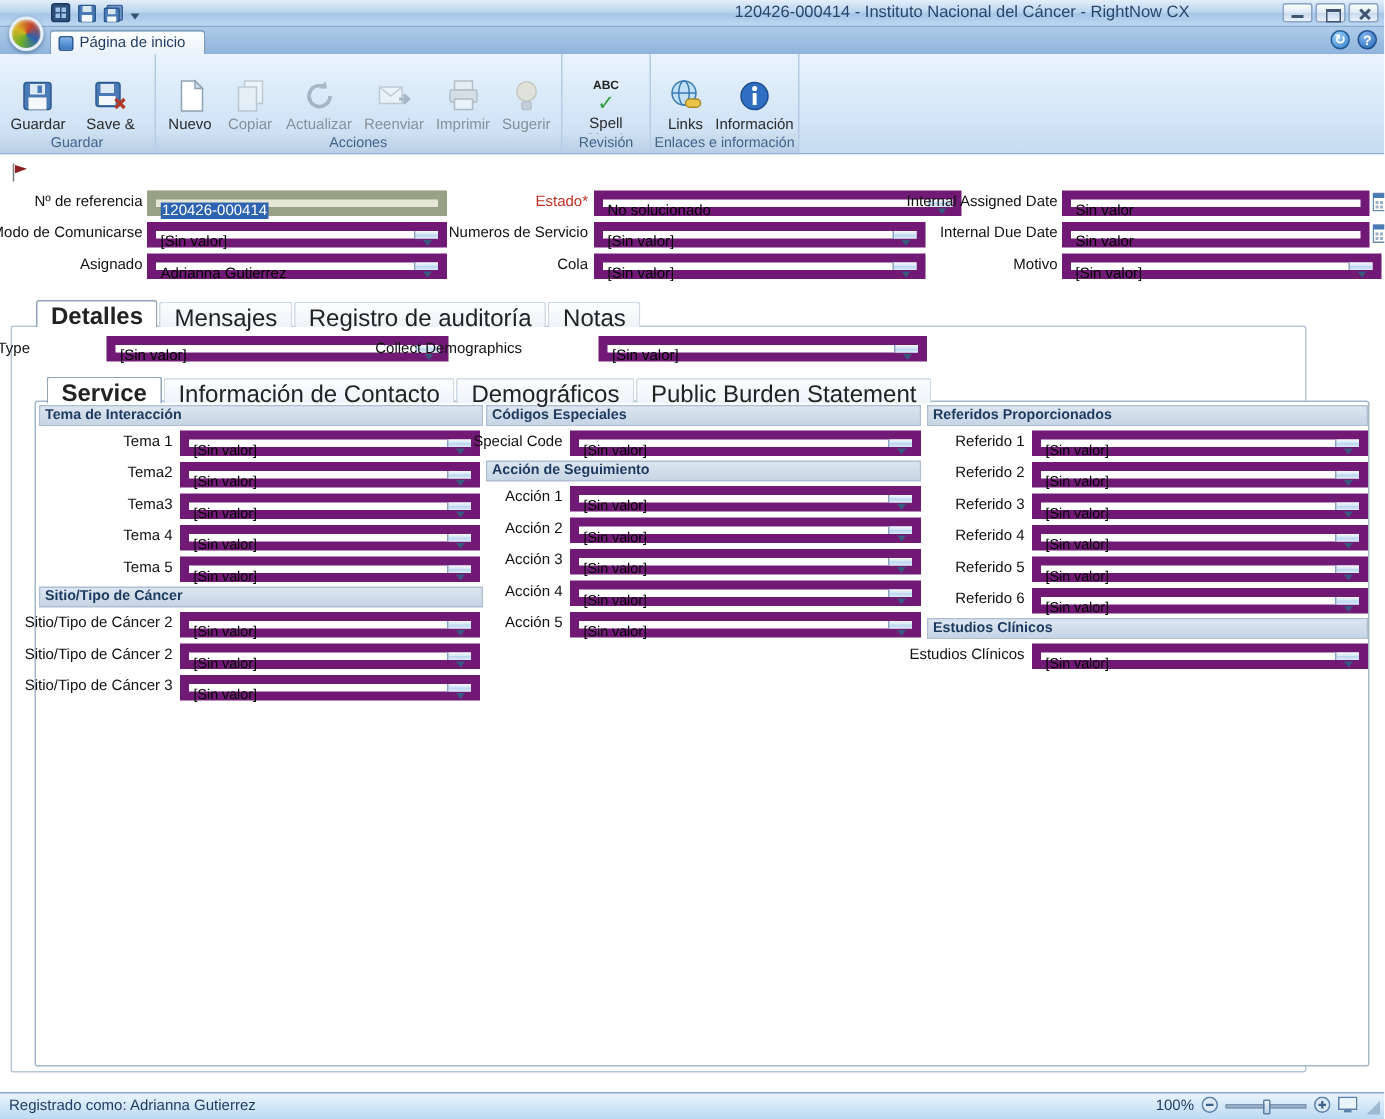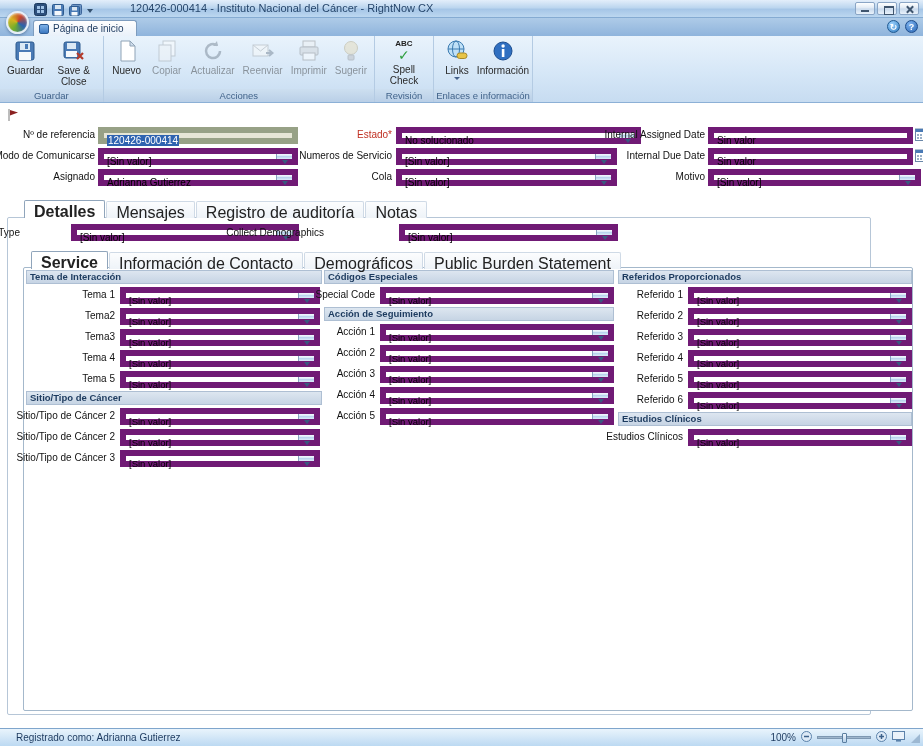--- a/index.html
+++ b/index.html
@@ -1,21 +1,21 @@
 <!DOCTYPE html>
 <html><head>
 <meta charset="utf-8">
 <style>
 *{margin:0;padding:0;box-sizing:border-box}
 body{width:923px;height:746px;font-family:"Liberation Sans","DejaVu Sans",sans-serif;color:#000;overflow:hidden;background:#fff}
 #root{position:relative;width:923px;height:746px;overflow:hidden;background:#fff}
 
 
 #titlebar{position:absolute;top:0;left:0;width:923px;height:18px;background:linear-gradient(180deg,#e3eefa,#bcd6ef 45%,#a6c6e7 55%,#bcd7f0);border-bottom:1px solid #85abd2}
-#title-text{position:absolute;left:130px;right:130px;top:2px;text-align:left;font-size:11px;color:#26466b;white-space:nowrap;overflow:hidden}
+#title-text{position:absolute;left:118px;right:130px;top:2px;text-align:right;font-size:11px;color:#26466b;white-space:nowrap;overflow:hidden}
 #qat{position:absolute;left:34px;top:2px;display:flex;align-items:center;gap:5px}
 .qat-caret{width:0;height:0;border:3px solid transparent;border-top:4px solid #33506e;margin-top:3px}
 #win-controls{position:absolute;right:4px;top:2px;display:flex;gap:2px}
 .winbtn{width:20px;height:13px;border:1px solid #8aa5c5;border-radius:2px;background:linear-gradient(#feffff,#dfe9f4 48%,#c8d9ec 52%,#e9f2fb);position:relative}
 .winbtn.min::after{content:"";position:absolute;left:5px;right:5px;bottom:2px;height:2px;background:#3f556e}
 .winbtn.max::after{content:"";position:absolute;left:6px;top:3px;width:8px;height:6px;border:1px solid #3f556e;border-top-width:2px}
 .winbtn.close::before,.winbtn.close::after{content:"";position:absolute;left:9px;top:2px;width:2px;height:9px;background:#3f556e}
 .winbtn.close::before{transform:rotate(45deg)}
 .winbtn.close::after{transform:rotate(-45deg)}
 
@@ -26,21 +26,21 @@
 .tab-ic{width:10px;height:10px;background:linear-gradient(#7fb2e8,#3c78c0);border:1px solid #2a5a94;border-radius:2px}
 #strip-right{position:absolute;right:5px;top:2px;display:flex;gap:5px;align-items:center}
 .round-ic{width:13px;height:13px;border-radius:50%;display:flex;align-items:center;justify-content:center;color:#fff;font-size:9px;font-weight:bold}
 .round-ic.sync{background:radial-gradient(circle at 35% 30%,#9fd4ff,#2f7ac0);border:1px solid #205a92}
 .round-ic.sync::after{content:"↻";font-size:9px}
 .round-ic.help{background:radial-gradient(circle at 35% 30%,#7fb4ef,#2a66b4);border:1px solid #1d4d8c}
 .round-ic.help::after{content:"?"}
 
 
 #ribbon{position:absolute;top:36px;left:0;width:923px;height:67px;background:linear-gradient(180deg,#e9f3fc,#d6e7f7 55%,#c7dcf1);border-bottom:1px solid #8cb0d6;display:flex}
-.rgroup{position:relative;height:100%;border-right:1px solid #b4cbe3;padding:0 3px 14px 3px}
+.rgroup{position:relative;height:100%;border-right:1px solid #b4cbe3;padding:13px 3px 14px 3px}
 .rgroup-buttons{display:flex;height:51px;align-items:stretch}
 .rgroup-label{position:absolute;left:0;right:0;bottom:0;height:13px;background:linear-gradient(#cddff0,#b9cfe7);color:#41638a;font-size:9.5px;text-align:center;line-height:13px;white-space:nowrap;overflow:hidden}
 .rbtn{display:flex;flex-direction:column;align-items:center;padding:3px 4px 0 4px;min-width:40px;max-width:52px;border-radius:3px;flex:0 0 auto}
 .rbtn .lbl{font-size:10px;line-height:11px;text-align:center;margin-top:2px;color:#2a2a2a}
 .rbtn.disabled{opacity:.45;filter:grayscale(.7)}
 .rbtn .caret{width:0;height:0;border:3px solid transparent;border-top:3px solid #44608a;margin-top:1px}
 .abc-txt{font-size:8px;font-weight:bold;color:#222;line-height:9px;display:block;text-align:center}
 .abc-check{color:#2e9e3e;font-size:14px;font-weight:bold;line-height:14px;display:block;text-align:center}
 
 
@@ -60,21 +60,21 @@
 #maintabs{position:absolute;left:24px;top:97px;display:flex;align-items:flex-end;z-index:3}
 .mtab{height:17px;padding:2px 9px 0 9px;margin-right:1px;color:#222;font-size:16px;border:1px solid #cfdae6;border-bottom:none;background:linear-gradient(#fcfdfe,#eef3f8);border-radius:2px 2px 0 0}
 .mtab.active{background:#fff;border-color:#90a5bb;font-weight:bold;height:18px;position:relative;z-index:4}
 #pagebox{position:absolute;left:7px;top:114px;width:864px;height:498px;border:1px solid #b6c6d7;border-radius:2px;background:#fff}
 #innertabs{position:absolute;left:23px;top:33px;display:flex;align-items:flex-end;z-index:3}
 #service-panel{position:absolute;left:15px;top:49px;width:890px;height:444px;border:1px solid #a4b8cb;border-radius:2px;background:#fff;font-size:9.5px}
 .sechead{position:absolute;height:14px;background:linear-gradient(#dde6f0,#c6d4e4);border:1px solid #aebfd3;font-weight:bold;color:#1c3a5e;line-height:12px;padding-left:3px;font-size:9.5px;white-space:nowrap;overflow:hidden}
 
 
 #statusbar{position:absolute;bottom:0;left:0;width:923px;height:18px;background:linear-gradient(#e9f4fc,#bcd9f2);border-top:1px solid #7fa5cc;display:flex;align-items:center;font-size:10px;color:#1d3a5f}
-#status-left{margin-left:16px;white-space:nowrap}
+#status-left{margin-left:6px;white-space:nowrap}
 #status-right{margin-left:auto;display:flex;align-items:center;gap:5px;margin-right:3px}
 .zoomtrack{width:54px;height:3px;background:#9fb6cc;border:1px solid #7e98b2;position:relative}
 .zoomthumb{position:absolute;left:24px;top:-4px;width:5px;height:10px;background:linear-gradient(#eef5fc,#b9d2ea);border:1px solid #5b7fa0;border-radius:1px}
 .grip{width:10px;height:10px;position:relative}
 .grip::after{content:"";position:absolute;right:0;bottom:0;width:0;height:0;border-left:9px solid transparent;border-bottom:9px solid #9db8d2}
 </style>
 </head>
 <body>
 
 <div id="root">
@@ -315,21 +315,21 @@
       <div class="mtab">Registro de auditoría</div>
       <div class="mtab">Notas</div>
     </div>
 
     <div id="pagebox">
       <div class="alabel" style="top:9px;right:850px">Contact Type</div>
       <div class="dd" style="left:63px;top:6px;width:228px">
         <span class="val">[Sin valor]</span>
           <span class="ddbtn"></span>
       </div>
-      <div class="alabel" style="top:9px;right:546px">Collect Demographics</div>
+      <div class="alabel" style="top:9px;right:522px">Collect Demographics</div>
       <div class="dd" style="left:391px;top:6px;width:219px">
         <span class="val">[Sin valor]</span>
           <span class="ddbtn"></span>
       </div>
 
       <div id="innertabs">
         <div class="mtab active">Service</div>
         <div class="mtab">Información de Contacto</div>
         <div class="mtab">Demográficos</div>
         <div class="mtab">Public Burden Statement</div>

